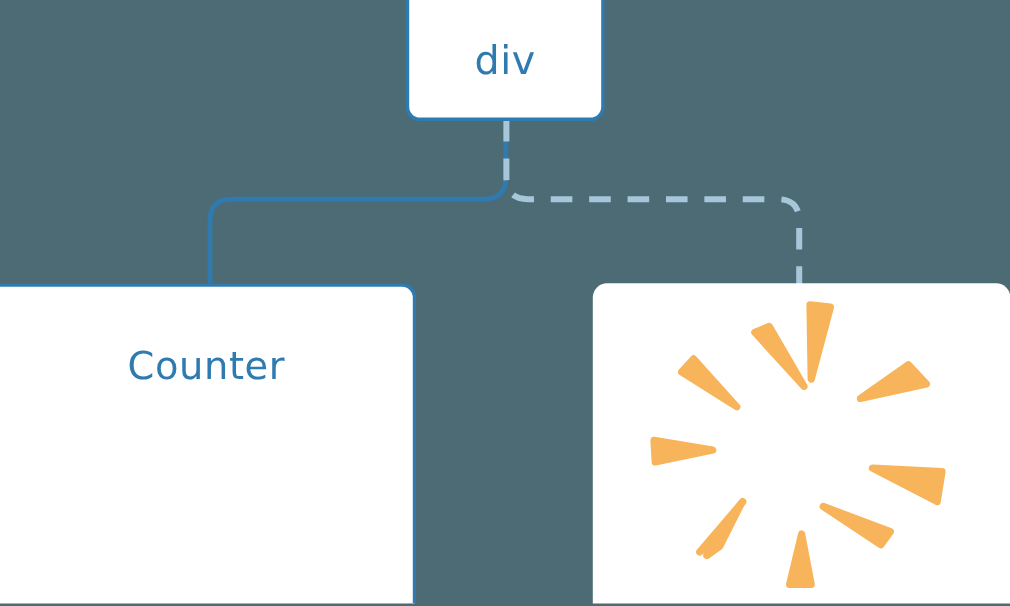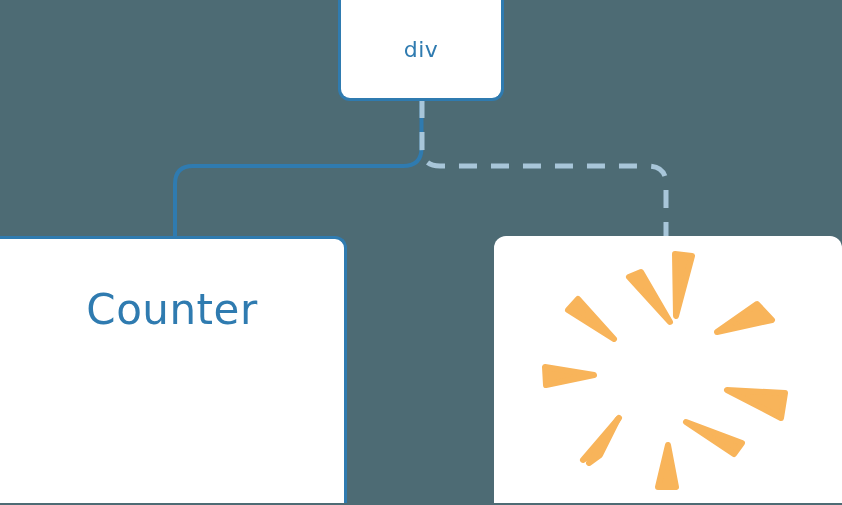--- a/index.html
+++ b/index.html
@@ -47,21 +47,21 @@
     display: flex;
     align-items: center;
     justify-content: center;
   }
   #node-div-inner {
     
     margin-top: 2px;
   }
   .node-title {
     color: #2f7bb0;
-    font-size: 22px;
+    font-size: 33px;
     font-weight: 400;
     letter-spacing: 0.5px;
     line-height: 1;
   }
   #node-counter {
     left: 0px;
     top: 236px;
     width: 347px;
     height: 267px;
     border: 3px solid #2f7bb0;
@@ -70,21 +70,21 @@
     border-radius: 0 12px 0 0;
   }
   #node-counter-title {
     position: absolute;
     left: 0;
     right: 0;
     top: 50px;
     text-align: center;
   }
   #node-counter-title .node-title {
-    font-size: 42px;
+    font-size: 32px;
   }
   
   #count-pill {
     position: absolute;
     left: 44px;
     top: 352px;
     width: 263px;
     height: 106px;
     border: 2px solid #6168dc;
     border-radius: 53px;

